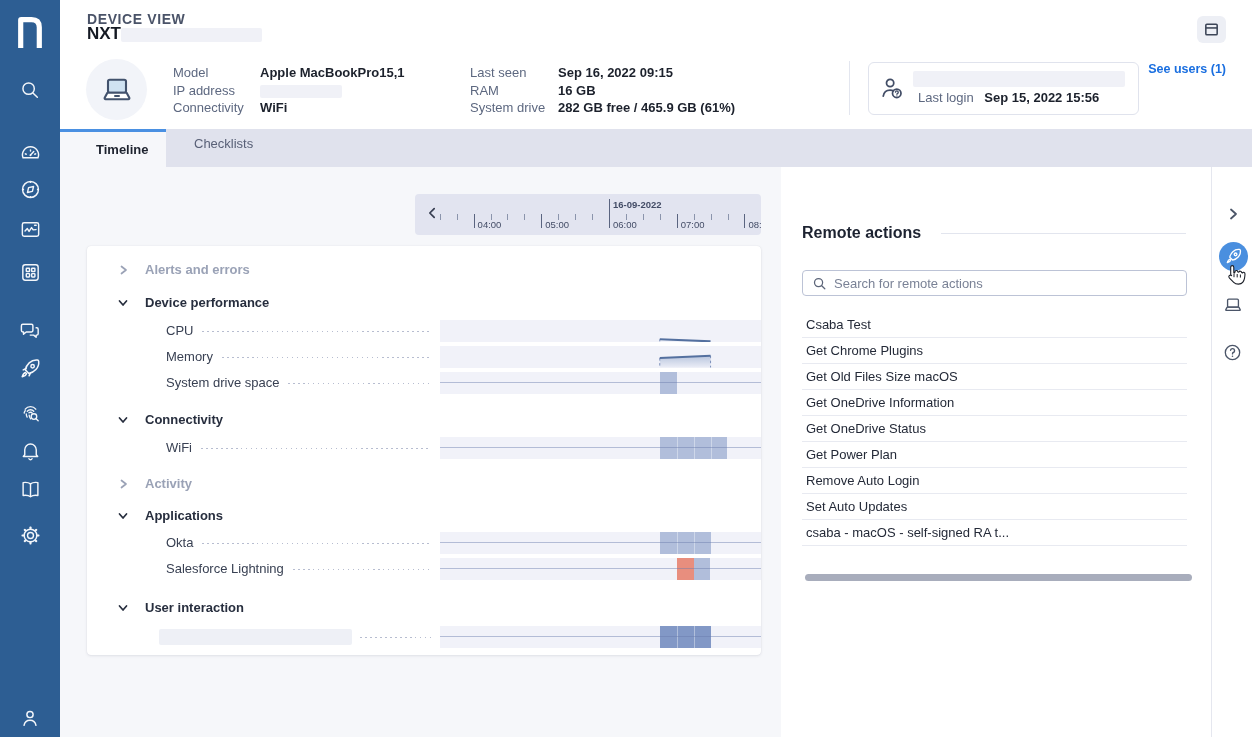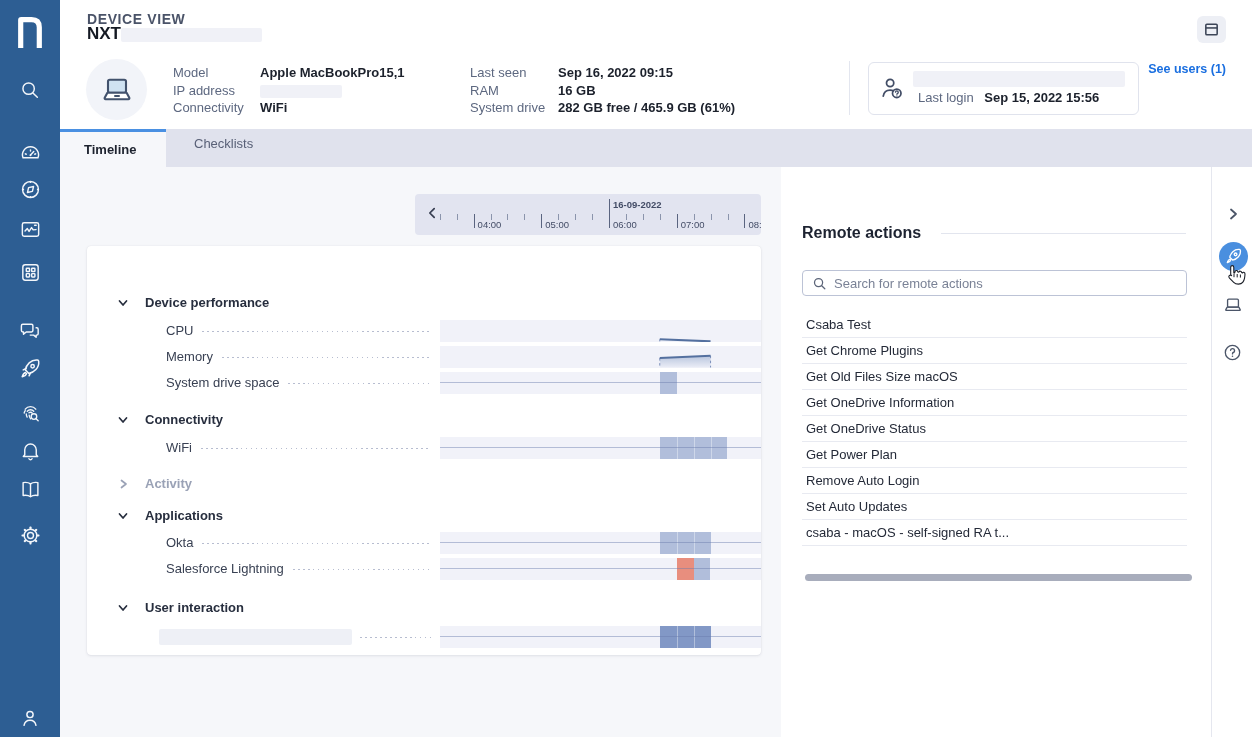--- a/index.html
+++ b/index.html
@@ -35,21 +35,21 @@
   .user-login { position:absolute; left:49px; top:27px; font-size:13px; }
   .user-login .lbl { color:#5d6880;margin-top:44px; }
   .user-login .val { color:#1c212c; font-weight:700; margin-left:7px; }
   .see-users { position:absolute; right:26px; top:62px; font-size:12.5px; font-weight:700; color:#1a6fe0; cursor:pointer; }
   .layout-btn { position:absolute; right:26px; top:16px; width:29px; height:27px; background:#edeff5; border-radius:6px;
                 display:flex; align-items:center; justify-content:center; color:#3c4557; cursor:pointer; }
 
   
   .tabbar { position:absolute; left:60px; top:129px; width:1192px; height:38px; background:#e0e2ed; }
   .tab-active { position:absolute; left:0; top:0; width:106px; height:38px; background:#f6f7fa; border-top:3px solid #4a90e2;
-                display:flex; align-items:center; padding-left:24px; font-size:13px; font-weight:700; color:#1d222e; cursor:pointer; }
+                display:flex; align-items:center; padding-left:36px; font-size:13px; font-weight:700; color:#1d222e; cursor:pointer; }
   .tab-idle { position:absolute; left:106px; top:0; height:28px; display:flex; align-items:center; padding:0 38px 0 28px;
               font-size:13px; color:#596077; cursor:pointer; }
 
   
   .axis { position:absolute; left:415px; top:194px; width:346px; height:41px; background:#e2e4f0; border-radius:4px; overflow:hidden; }
   .axis-chevron { position:absolute; left:10px; top:9px; color:#383f52; }
   .tick { position:absolute; width:1px; background:#6c7692; }
   .tick.minor { top:20px; height:6px; background:#8b94ac; }
   .tick.hour  { top:20px; height:14px; background:#5a6480; }
   .tick.date  { top:5px;  height:29px; background:#5a6480; }
@@ -313,20 +313,26 @@
 
   <div class="card" id="timeline-card">
       <svg width="0" height="0" style="position:absolute">
         <defs>
           <linearGradient id="memgrad" x1="0" y1="0" x2="0" y2="1">
             <stop offset="0" stop-color="#8aa0c8" stop-opacity=".55"></stop>
             <stop offset="1" stop-color="#8aa0c8" stop-opacity=".06"></stop>
           </linearGradient>
         </defs>
       </svg>
+      <div class="trow grp-collapsed" style="top:13px">
+        <svg class="grp-chevron" viewBox="0 0 14 14" fill="none" stroke="currentColor" stroke-width="1.7" stroke-linecap="round" stroke-linejoin="round">
+          <path d="M5.5 3.5 L10 7 L5.5 10.5"></path>
+        </svg>
+        <div class="grp-label">Alerts and errors</div>
+      </div>
       <div class="trow grp-open" style="top:46px">
         <svg class="grp-chevron" viewBox="0 0 14 14" fill="none" stroke="currentColor" stroke-width="1.7" stroke-linecap="round" stroke-linejoin="round">
           <path d="M3.5 5 L7 9 L10.5 5"></path>
         </svg>
         <div class="grp-label">Device performance</div>
       </div>
       <div class="trow" style="top:74px">
         <div class="child-label">CPU</div>
         <div class="leader" style="left: 115.453px; width: 228.547px;"></div>
         <div class="track">

